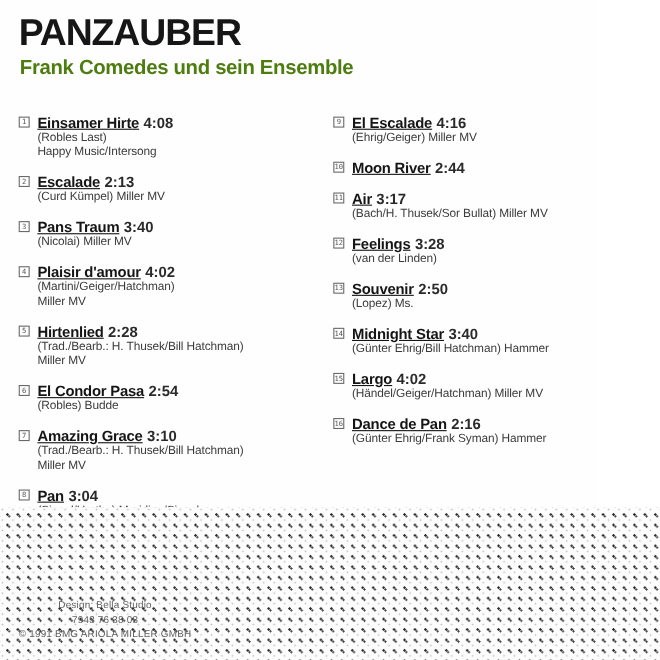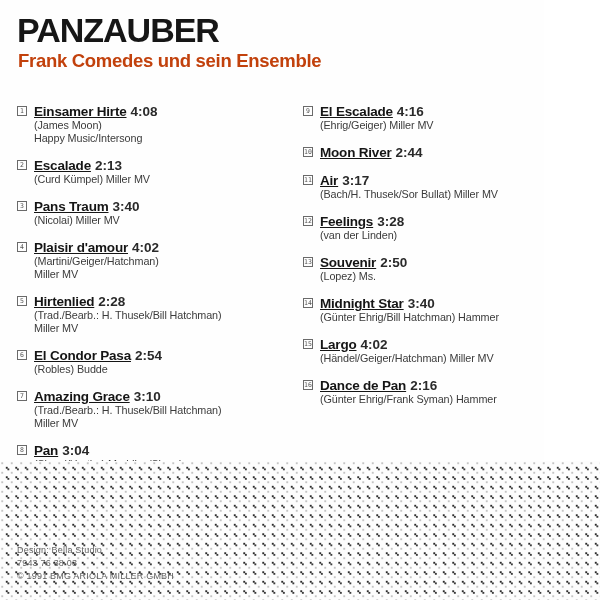--- a/index.html
+++ b/index.html
@@ -21,21 +21,21 @@
     font-weight:900;
     letter-spacing:-1px;
     line-height:36px;
     color:#161616;
   }
   .artist{
     margin:2px 0 0 1px;
     font-size:18.5px;
     font-weight:bold;
     letter-spacing:-0.3px;
-    color:#c2410c;
+    color:#4d7c0f;
   }
 
   
   .columns{position:absolute;top:104px;left:0;width:600px;}
   .col{position:absolute;top:0;}
   .col-left{left:17px;width:272px;}
   .col-right{left:303px;width:285px;}
 
   .track{display:flex;align-items:flex-start;margin-bottom:13px;}
   .num{
@@ -71,41 +71,41 @@
   }
 
   
   .footer{
     position:absolute;left:17px;top:544px;
     font-size:9px;line-height:13px;
     color:#5f5f5f;
     letter-spacing:0.2px;
     filter:blur(0.4px);
   }
-  .footer .f-line{white-space:nowrap;}
+  .footer .f-line{white-space:nowrap;text-align:center;}
 </style>
 </head>
 <body>
 
 <div class="page">
 
   <div class="hdr">
     <h1 class="album-title">PANZAUBER</h1>
     <div class="artist">Frank Comedes und sein Ensemble</div>
   </div>
 
   <div class="columns">
     <div class="col col-left" id="col-left">
   <div class="track">
     <span class="num">1</span>
     <div class="tbody">
       <div class="tline">
         <span class="ttitle">Einsamer Hirte</span><span class="ttime">4:08</span>
       </div>
-    <div class="credit">(James Moon)</div>
+    <div class="credit">(Robles Last)</div>
             <div class="credit">Happy Music/Intersong</div>
           </div>
   </div>
 
   <div class="track">
     <span class="num">2</span>
     <div class="tbody">
       <div class="tline">
         <span class="ttitle">Escalade</span><span class="ttime">2:13</span>
       </div>

